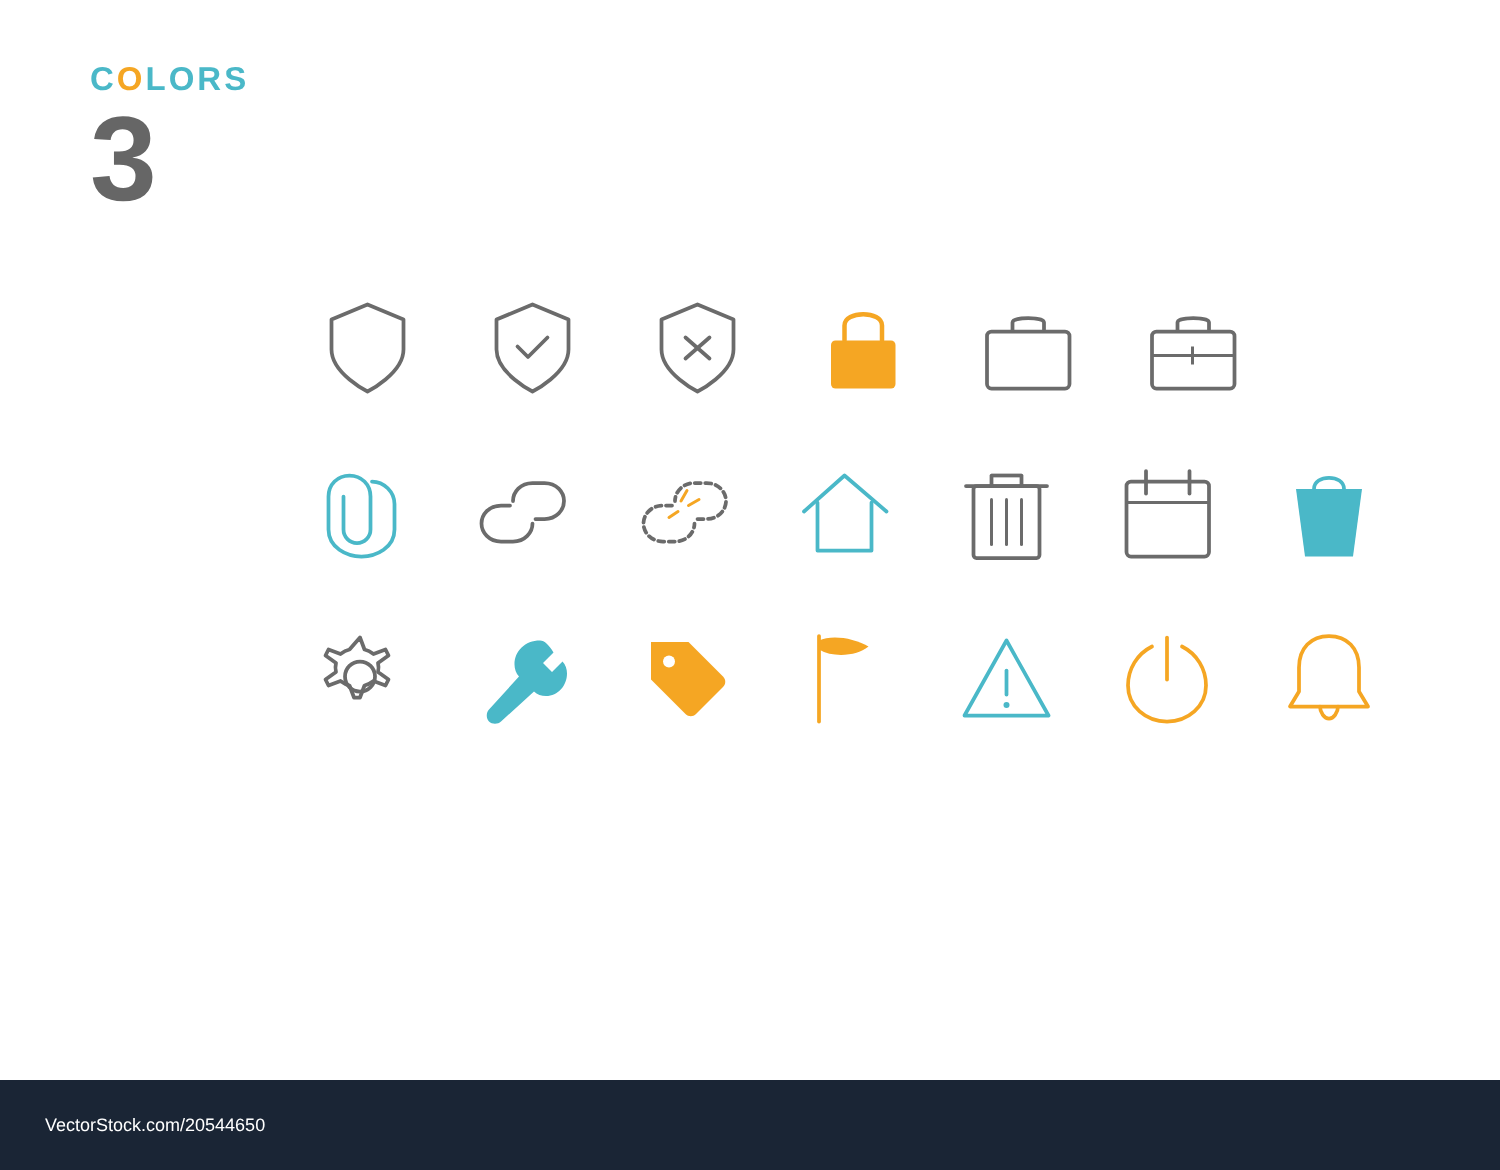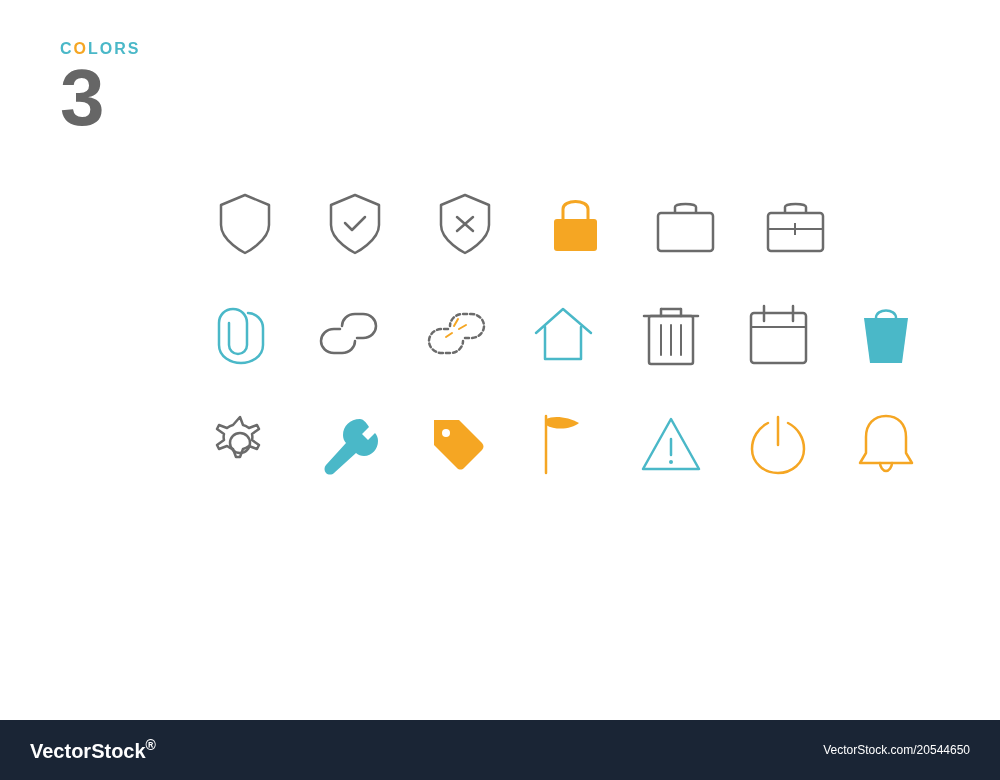--- a/index.html
+++ b/index.html
@@ -19,21 +19,21 @@
       display: flex;
       flex-direction: column;
       padding: 40px 60px 20px 60px;
     }
 
     .header {
       margin-bottom: 30px;
     }
 
     .colors-label {
-      font-size: 16px;
+      font-size: 22px;
       font-weight: 700;
       letter-spacing: 2px;
     }
 
     .colors-label .col-c { color: #4ab8c8; }
     .colors-label .col-o { color: #f5a623; }
     .colors-label .col-lors { color: #4ab8c8; }
 
     .number-3 {
       font-size: 80px;
@@ -269,17 +269,14 @@
         <svg width="60" height="65" viewBox="0 0 60 65">
           <path d="M30 5 C18 5 10 13 10 26 L10 42 L4 52 L56 52 L50 42 L50 26 C50 13 42 5 30 5 Z" fill="none" stroke="#f5a623" stroke-width="2.5" stroke-linejoin="round"></path>
           <path d="M24 52 C24 56 27 60 30 60 C33 60 36 56 36 52" fill="none" stroke="#f5a623" stroke-width="2.5" stroke-linecap="round"></path>
         </svg>
       </div>
     </div>
   </div>
 </div>
 
 <div class="footer">
-  <div class="footer-left">
-    <span>VectorStock</span><span class="reg">®</span>
-  </div>
   <div class="footer-right">VectorStock.com/20544650</div>
 </div>
 
 </body></html>

